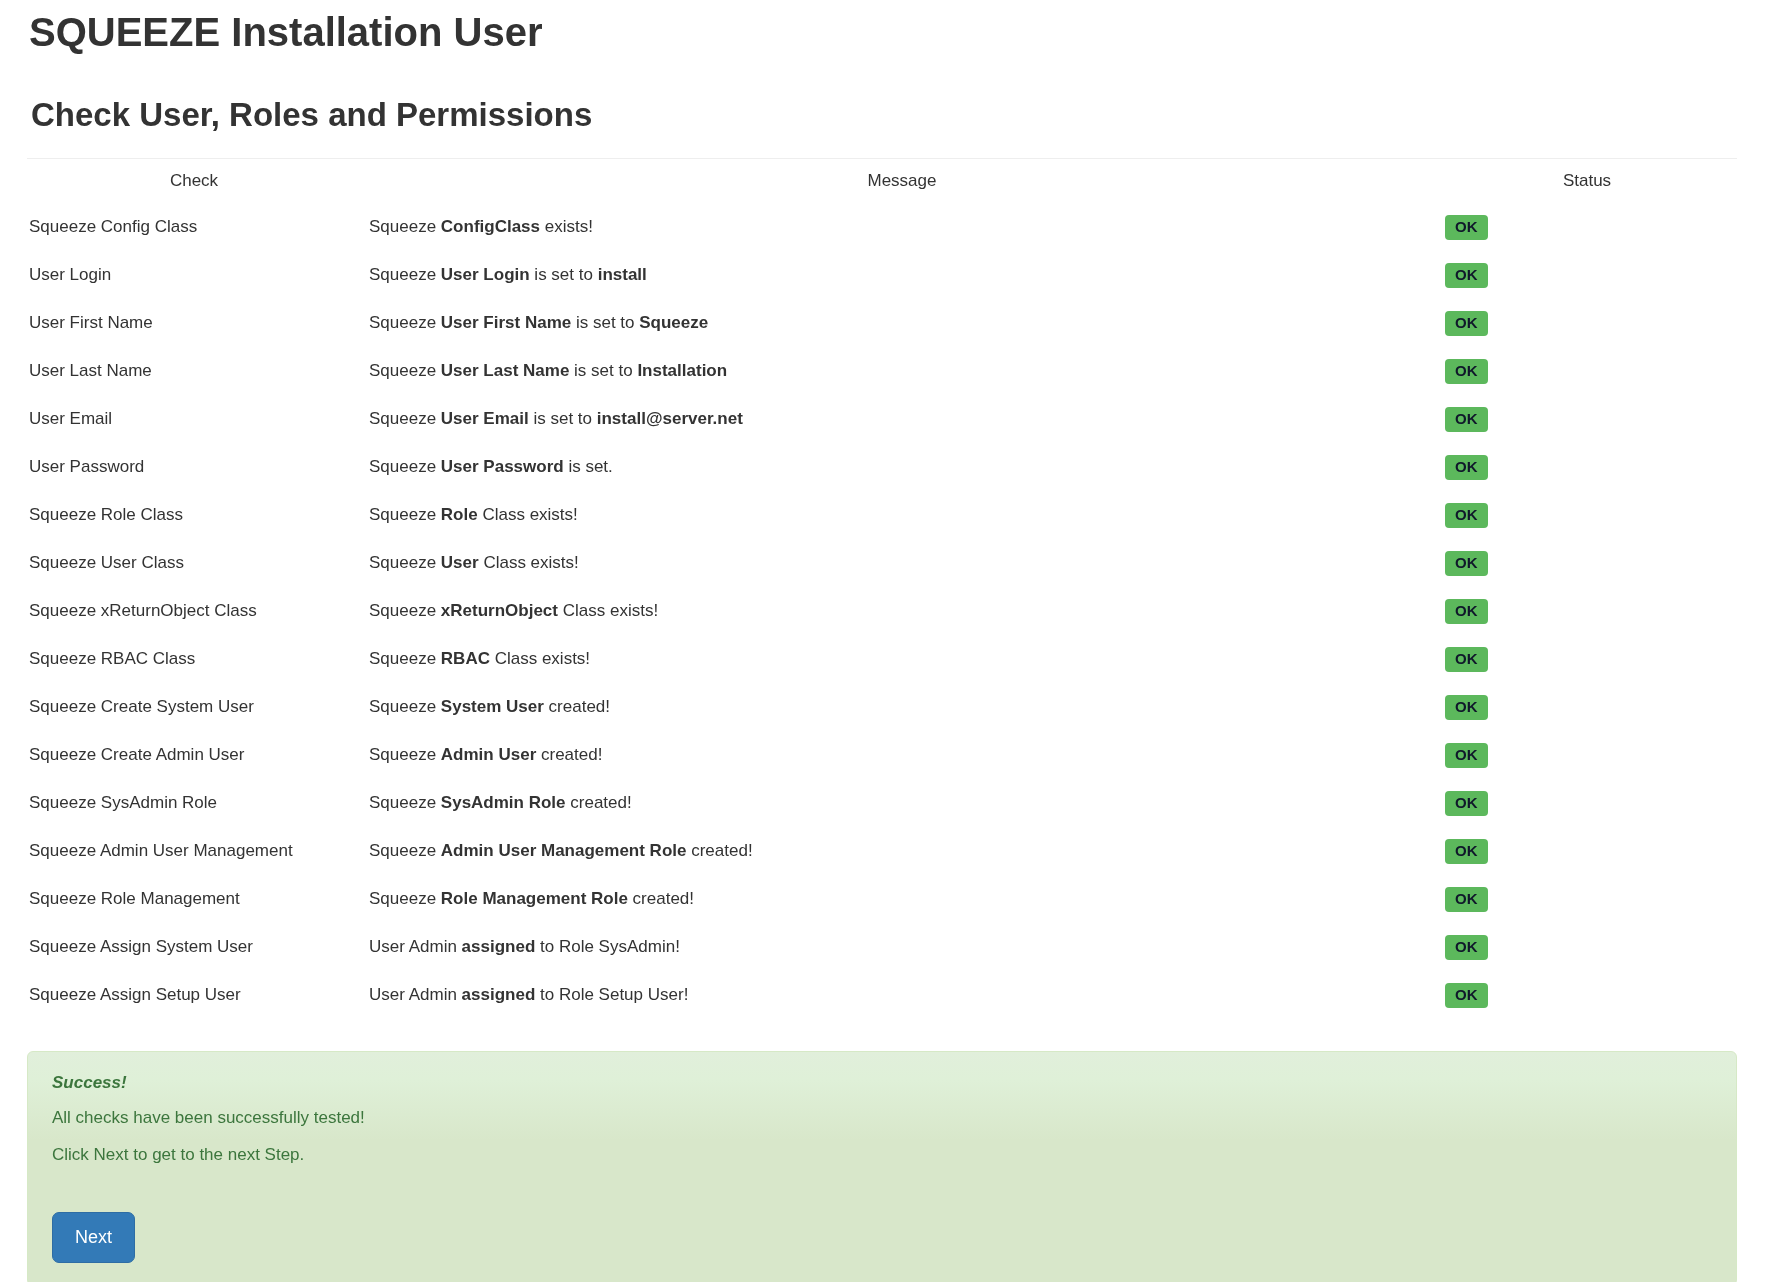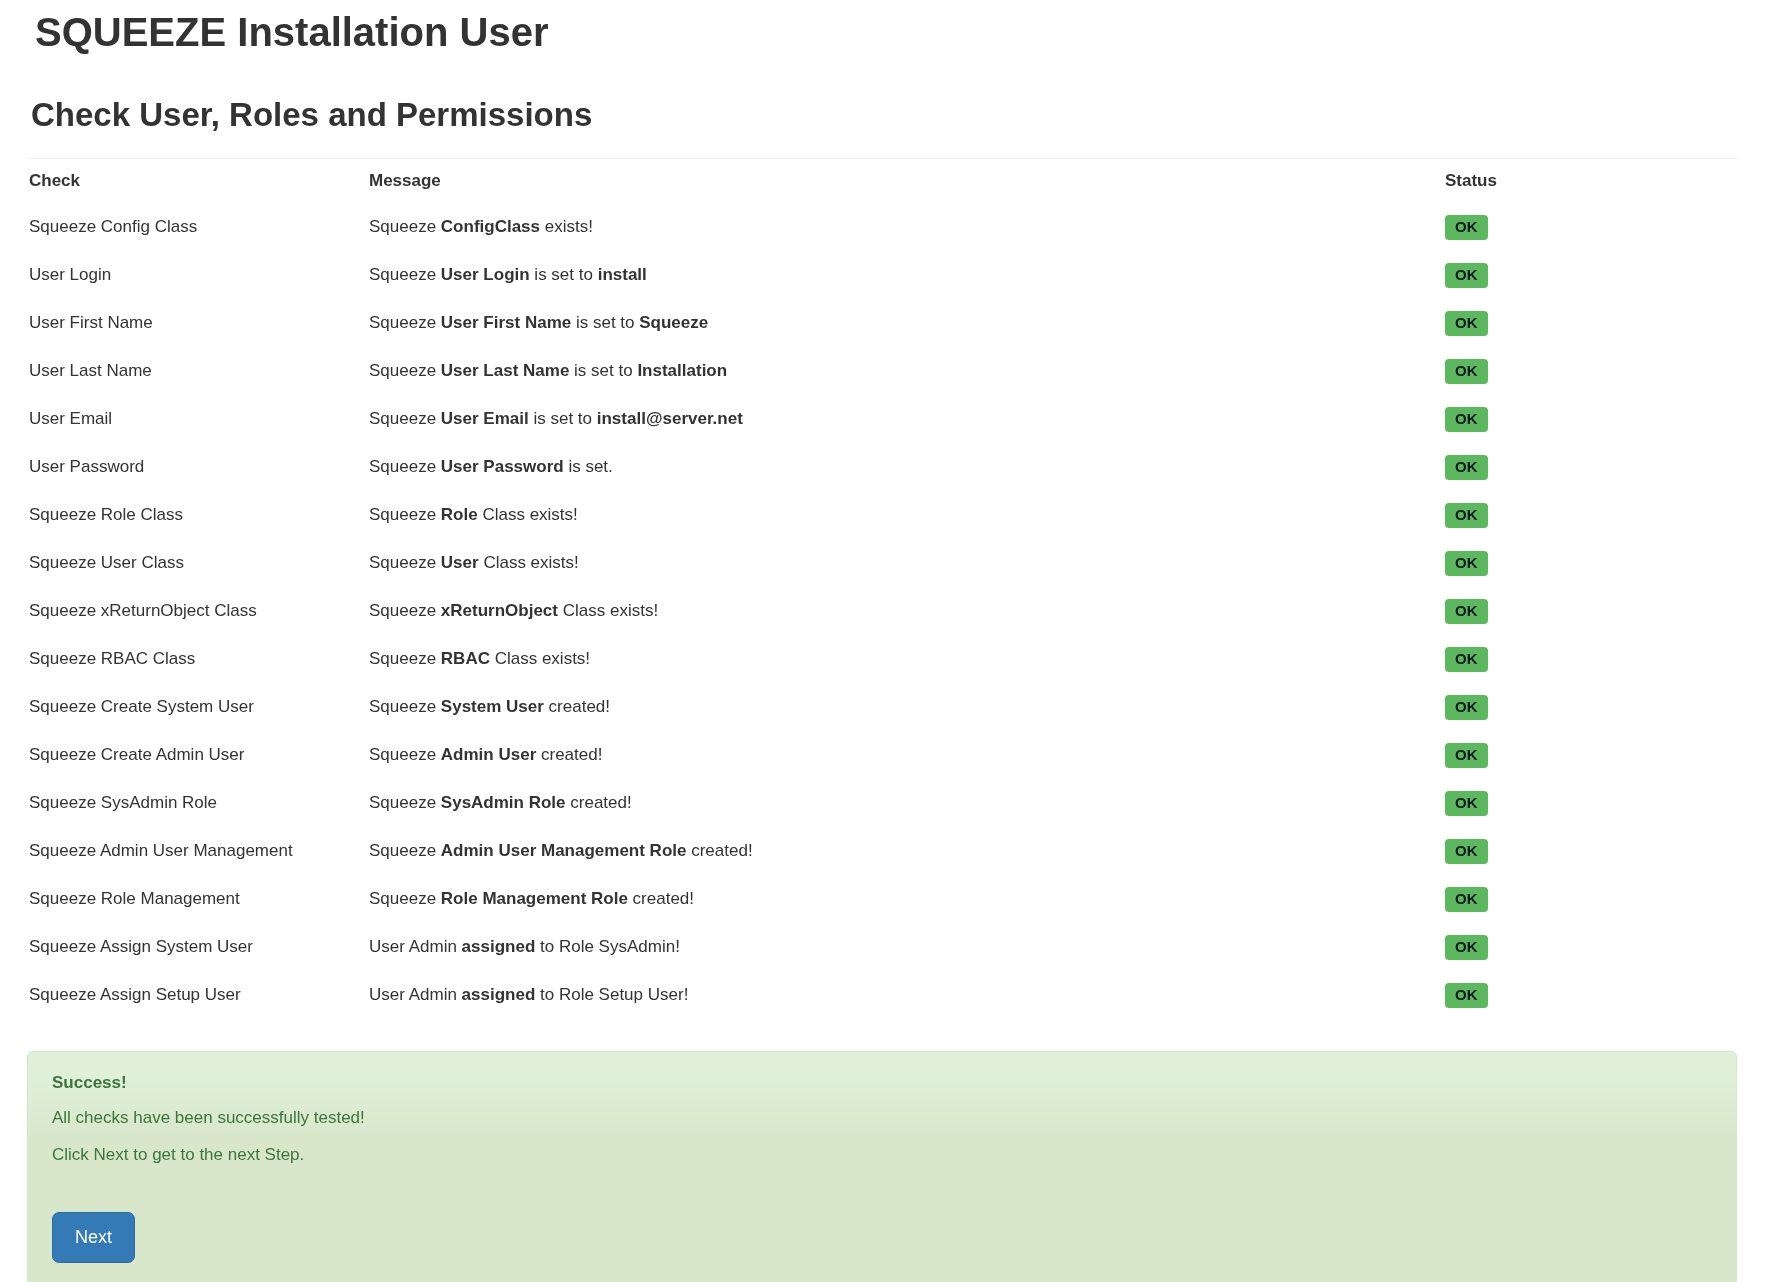--- a/index.html
+++ b/index.html
@@ -9,21 +9,21 @@
     box-sizing: border-box;
     padding: 0 41px 20px 27px;
     color: #333333;
     font-family: "Liberation Sans", sans-serif;
     font-size: 17px;
     -webkit-font-smoothing: antialiased;
   }
   h1.page-title {
     font-size: 40px;
     font-weight: 600;
-    margin: 10px 0 0 8px;
+    margin: 10px 0 0 2px;
     line-height: 1.1;
     color: #333;
   }
   .page-header {
     margin: 40px 0 0 0;
     padding-bottom: 17px;
     border-bottom: 1px solid #eeeeee;
   }
   h2.section-heading {
     font-size: 33px;
@@ -38,21 +38,21 @@
     table-layout: fixed;
   }
   .check-table th, .check-table td {
     text-align: left;
     vertical-align: middle;
     padding: 11px 8px 12px 2px;
     line-height: 22px;
     font-size: 17px;
     font-weight: normal;
   }
-  .check-table thead th { font-weight: bold; }
+  .check-table thead th { font-weight: normal; text-align: center; }
   .check-table b { font-weight: bold; }
   .badge-ok {
     display: inline-block;
     background: #5cb85c;
     color: #0f172a;
     font-weight: bold;
     font-size: 15px;
     line-height: 18px;
     padding: 3px 10px 4px 10px;
     border-radius: 4px;
@@ -63,20 +63,21 @@
     border-radius: 6px;
     background: linear-gradient(to bottom, #e1efdb 0%, #dff0d8 12%, #d8e7ca 38%, #d8e7ca 100%);
     color: #3c763d;
     padding: 20px 24px 22px 24px;
   }
   .alert-title {
     font-weight: bold;
     font-size: 17px;
     line-height: 22px;
     display: block;
+    font-style: italic;
   }
   .alert-line {
     font-size: 17px;
     line-height: 27px;
     margin-top: 10px;
   }
   .btn-next {
     margin-top: 44px;
     background: #337ab7;
     border: 1px solid #2e6da4;

